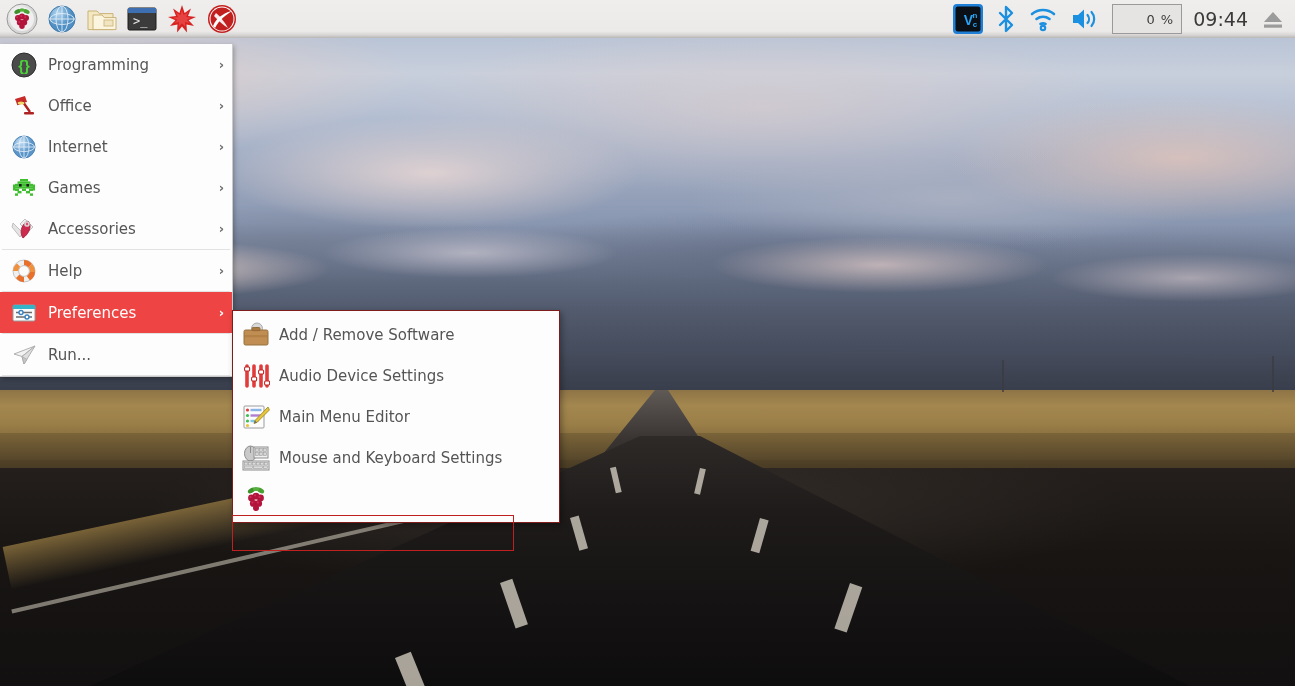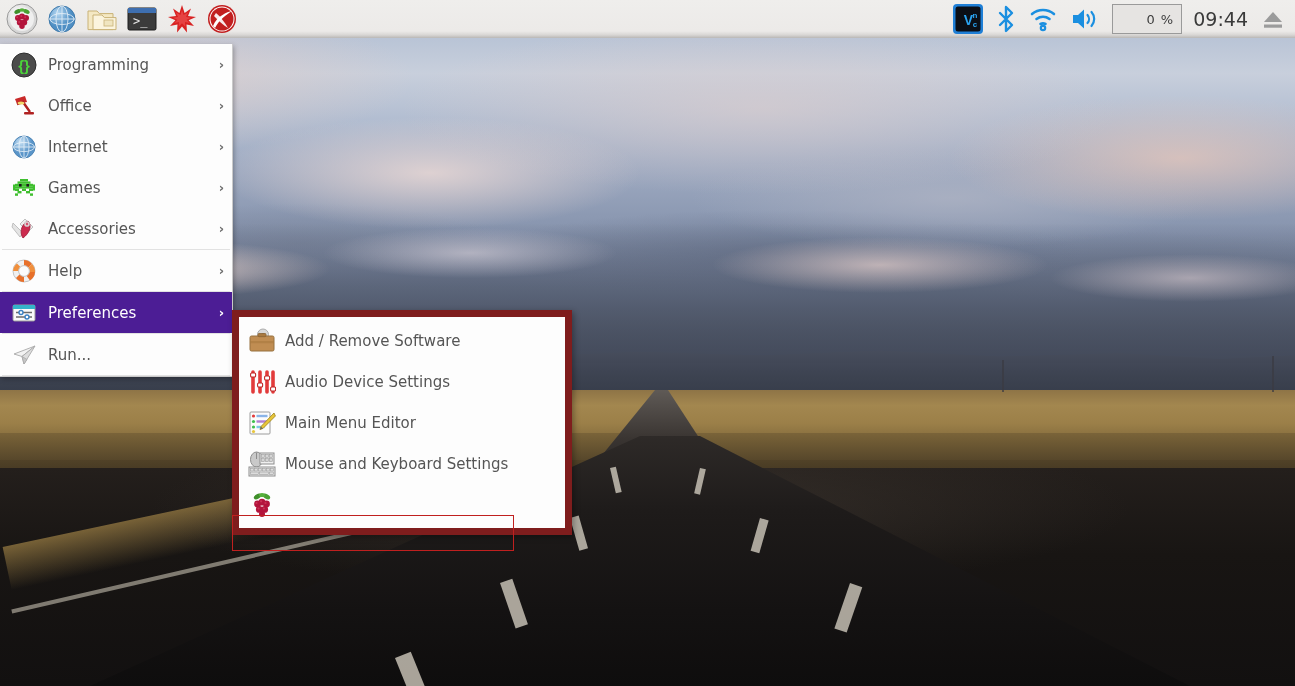--- a/index.html
+++ b/index.html
@@ -112,27 +112,27 @@
     background:#fdfdfd;border:1px solid #c9c9c9;border-top:none;border-left:none;
     box-shadow:1px 2px 5px rgba(0,0,0,.30);z-index:70;padding:0;
   }
   .mi{
     display:flex;align-items:center;height:41px;padding:0 8px 0 10px;
     color:#555;font-size:15px;cursor:pointer;position:relative;
   }
   .mi .ico{width:28px;height:28px;flex:0 0 28px;margin-right:10px;display:flex;align-items:center;justify-content:center;}
   .mi .lbl{flex:1;white-space:nowrap;}
   .mi .arw{font-size:13px;color:#6d6d6d;font-weight:bold;}
-  .mi.sel{background:#4c1d95;color:#fff;}
+  .mi.sel{background:#ef4444;color:#fff;}
   .mi.sel .arw{color:#fff;}
   .sep{height:1px;background:#e2e2e2;margin:0 2px;}
 
   #submenu{
     position:absolute;left:232px;top:310px;width:326px;
-    background:#fdfdfd;border:7px solid #7f1d1d;
+    background:#fdfdfd;border:1px solid #7f1d1d;
     box-shadow:2px 2px 6px rgba(0,0,0,.32);z-index:71;padding:3px 0 3px 0;
   }
   #submenu .mi{height:41px;font-size:15px;padding-left:8px;}
   #submenu .mi .ico{width:30px;height:30px;flex:0 0 30px;margin-right:8px;}
 
   .hl-box{
     position:absolute;left:232px;top:515px;width:282px;height:36px;
     border:1.6px solid #c0201f;box-sizing:border-box;z-index:80;pointer-events:none;
   }
 

